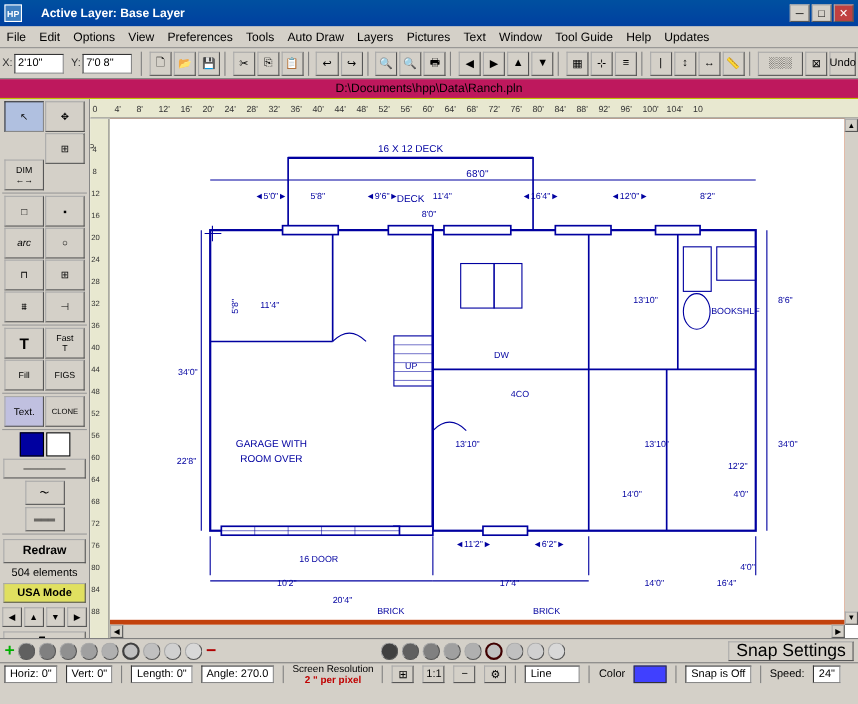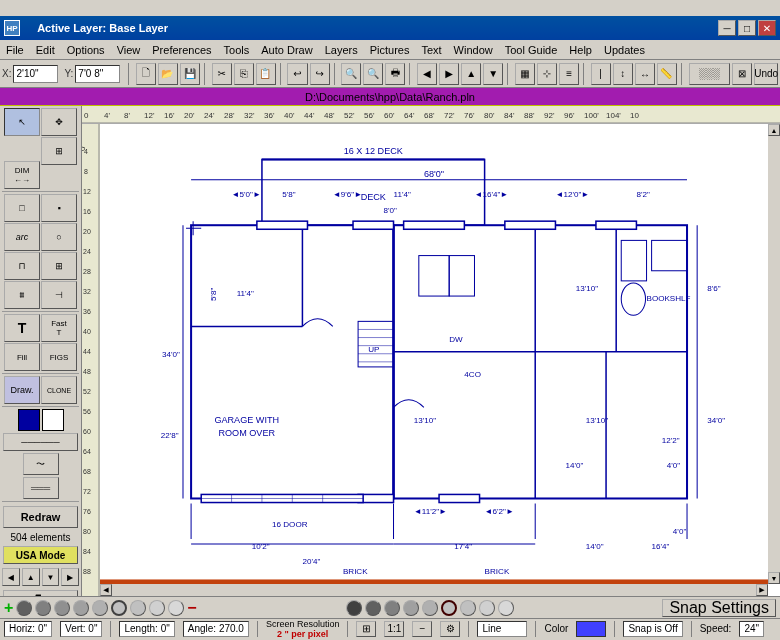--- a/index.html
+++ b/index.html
@@ -7,21 +7,20 @@
     
     
     #titlebar {
       background: linear-gradient(to bottom, #0050a0, #0040a0);
       color: white;
       height: 22px;
       display: flex;
       align-items: center;
       padding: 12px 4px;
       justify-content: space-between;
-      margin-top: 16px;
     }
     #titlebar .title-left { display: flex; align-items: center; gap: 4px; font-size: 11px; font-weight: bold; }
     #titlebar .title-icon { width: 16px; height: 16px; background: #4080c0; border: 1px solid #fff; display: flex; align-items: center; justify-content: center; font-size: 8px; color: white; }
     #titlebar .title-controls { display: flex; gap: 2px; }
     #titlebar .title-controls span { width: 18px; height: 16px; display: inline-flex; align-items: center; justify-content: center; background: #d4d0c8; color: black; font-size: 10px; cursor: pointer; border: 1px outset #aaa; }
     #titlebar .title-controls .close-btn { background: #c04040; color: white; }
 
     
     #menubar {
       background: #d4d0c8;
@@ -65,21 +64,21 @@
     .coord-label { font-size: 10px; color: #333; }
     .coord-val { 
       background: white; border: 1px inset #888; 
       width: 45px; height: 18px; 
       display: flex; align-items: center; padding: 0 2px;
       font-size: 10px;
     }
 
     
     #filepath-bar {
-      background: #a21caf;
+      background: #be185d;
       height: 18px;
       display: flex;
       align-items: center;
       justify-content: center;
       font-size: 11px;
       border-bottom: 1px solid #c0c000;
     }
 
     
     #main-area {
@@ -389,21 +388,21 @@
         <div class="lt-btn" style="font-size:14px;font-weight:bold;">T</div>
         <div class="lt-btn" style="font-size:8px;">Fast<br>T</div>
       </div>
       <div class="lt-row">
         <div class="lt-btn" style="font-size:8px;">Fill</div>
         <div class="lt-btn" style="font-size:8px;">FIGS</div>
       </div>
     </div>
     <div class="lt-section">
       <div class="lt-row">
-        <div class="lt-btn hide-btn" style="font-size:9px;">Draw.</div>
+        <div class="lt-btn hide-btn" style="font-size:9px;">Text.</div>
         <div class="lt-btn clone-btn" style="font-size:7px;">CLONE</div>
       </div>
     </div>
     <div class="lt-section" style="display:flex;flex-direction:column;align-items:center;gap:2px;">
       <div style="display:flex;gap:2px;">
         <div class="color-box"></div>
         <div class="color-box2"></div>
       </div>
       <div class="lt-btn" style="width:75px;height:18px;">──────</div>
       <div class="lt-btn" style="width:36px;height:22px;">〜</div>

